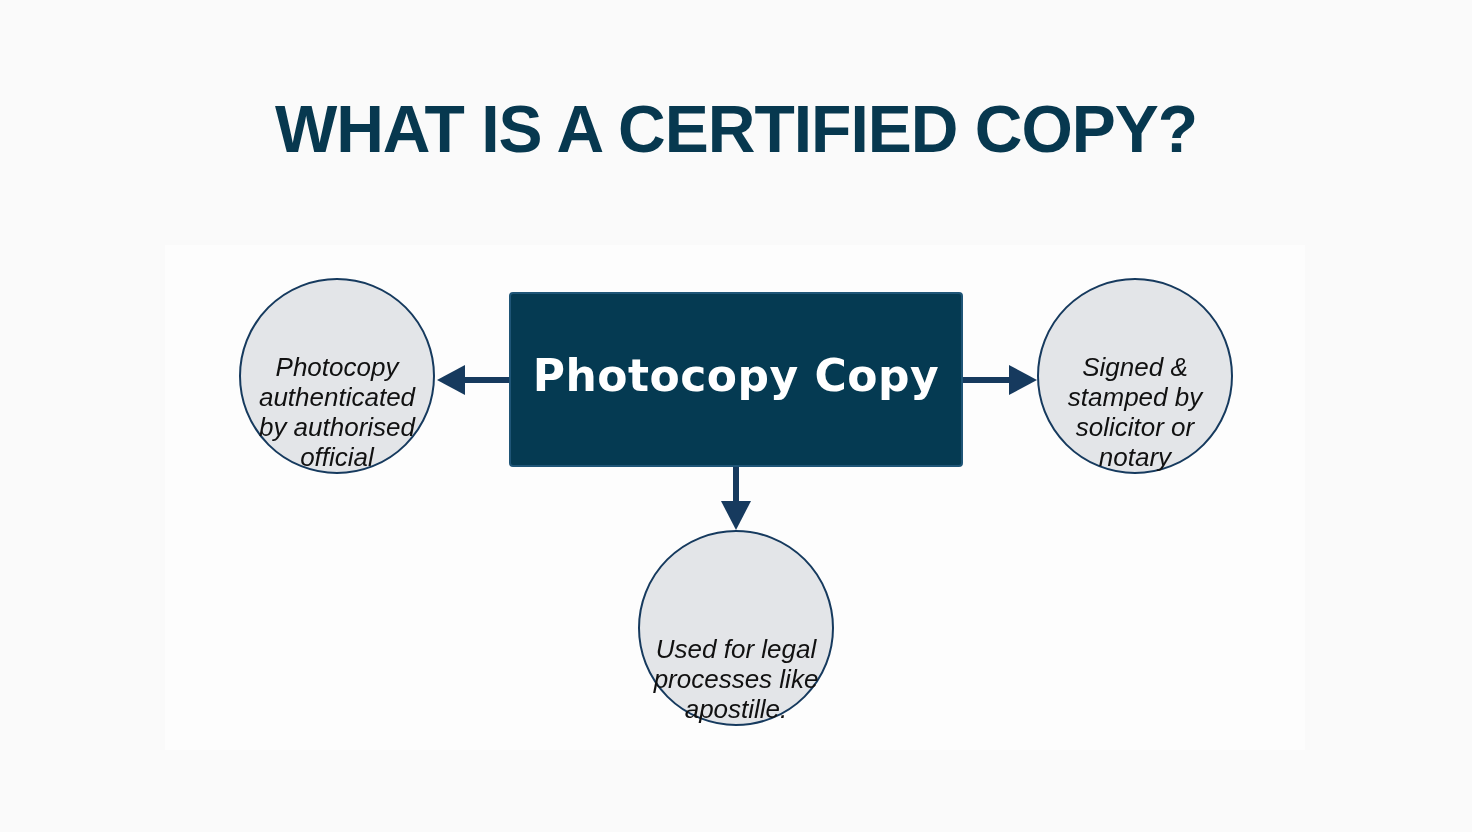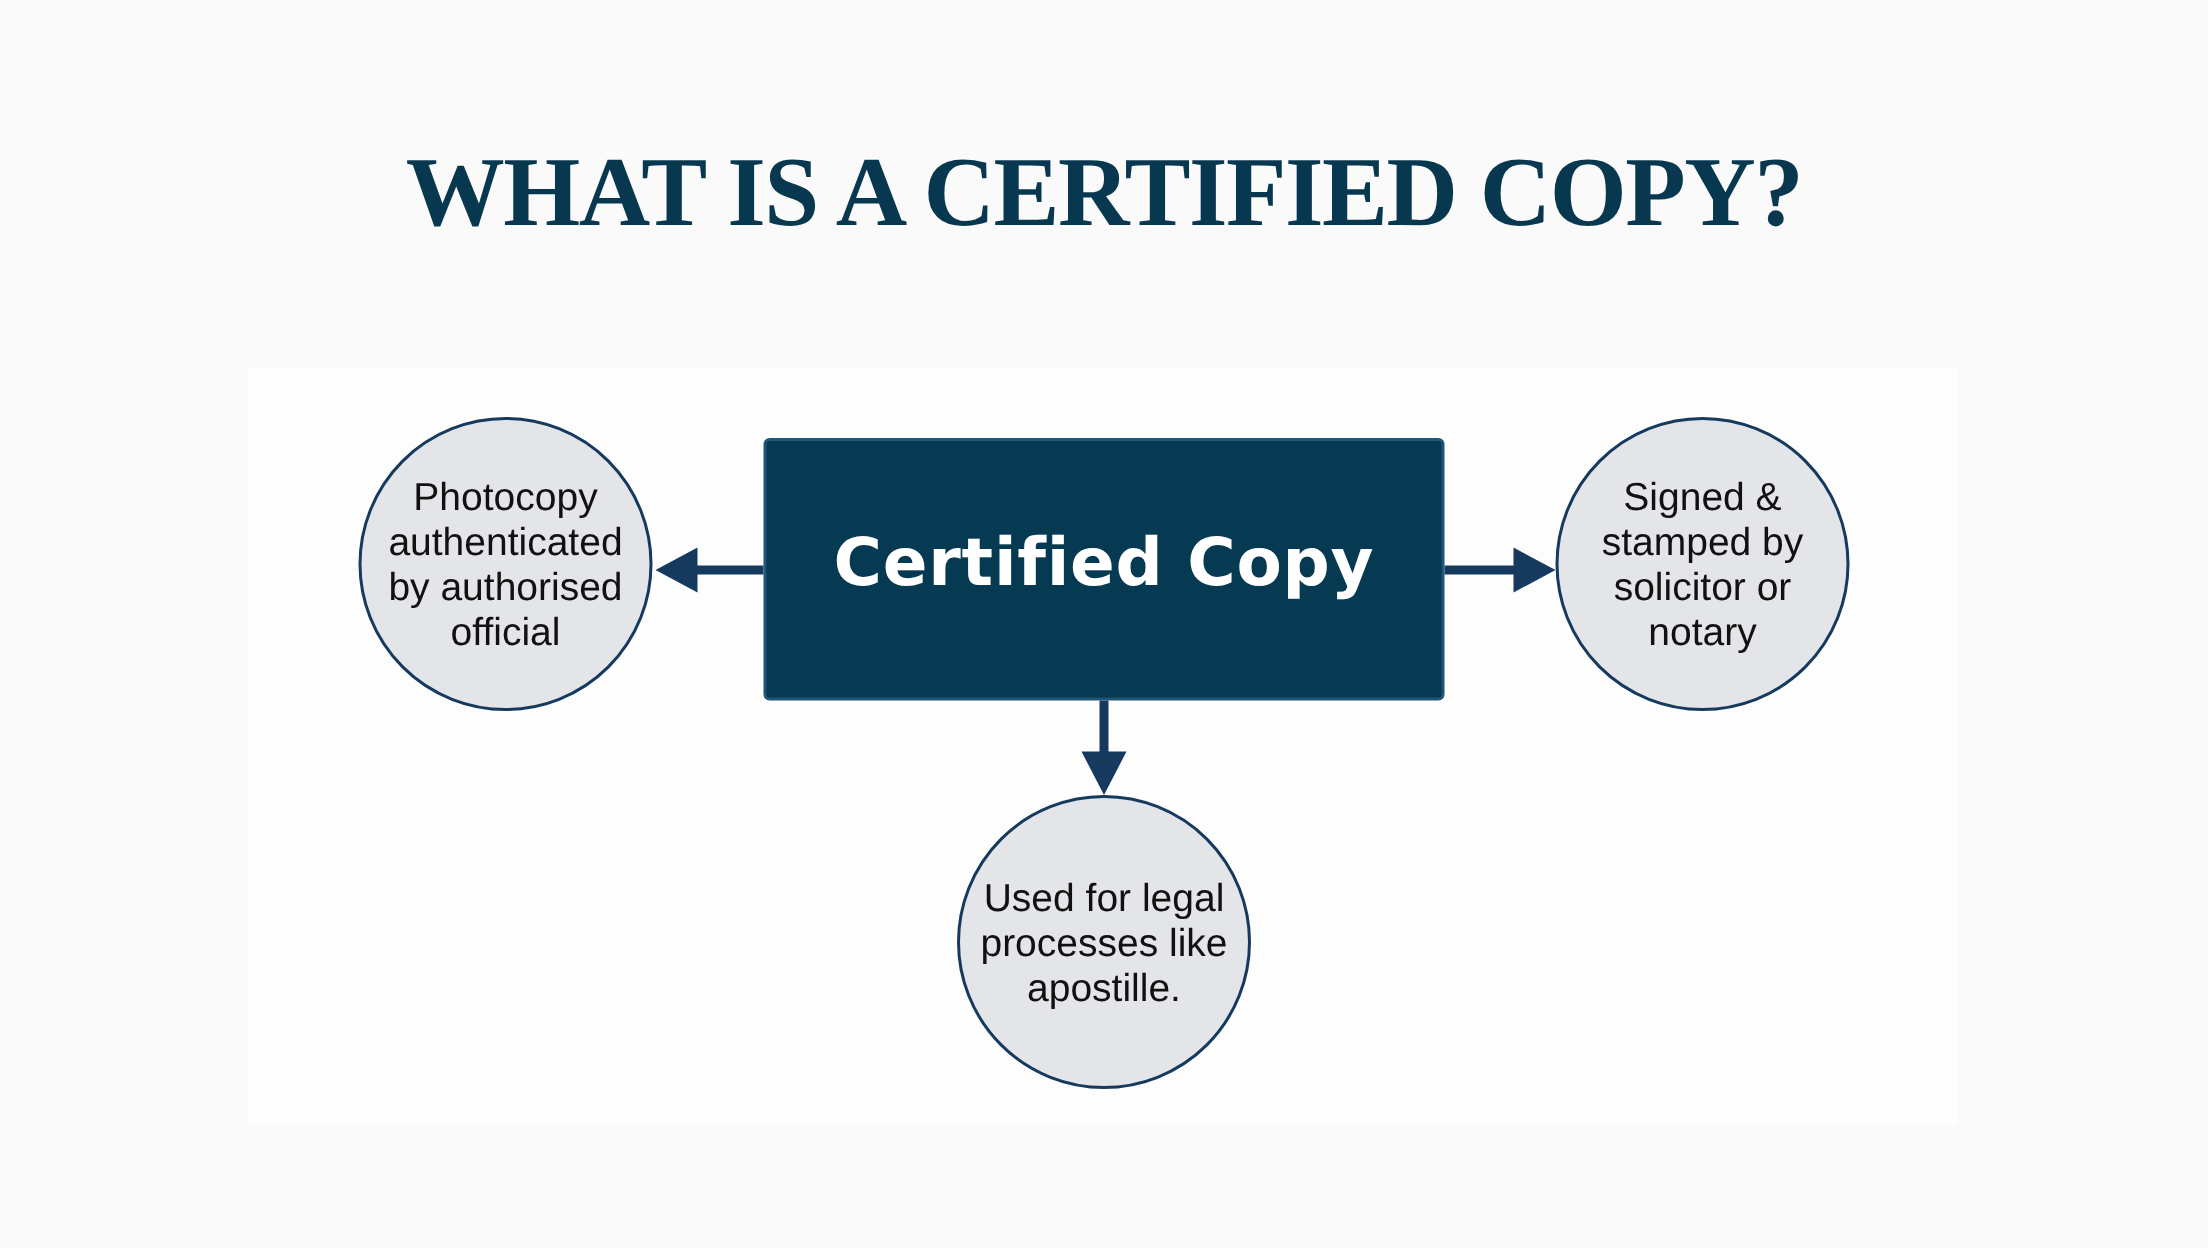--- a/index.html
+++ b/index.html
@@ -16,21 +16,21 @@
       width: 1472px;
       height: 832px;
       background: #fafafa;
     }
     .title {
       position: absolute;
       left: 0;
       top: 84px;
       width: 1472px;
       text-align: center;
-      font-family: Liberation Serif, serif;
+      font-family: Liberation Sans, sans-serif;
       font-weight: bold;
       font-size: 66px;
       letter-spacing: -1px;
       color: #07384f;
       line-height: 90px;
       margin: 0;
     }
     .panel {
       position: absolute;
       left: 165px;
@@ -63,23 +63,24 @@
     }
     .node {
       position: absolute;
       width: 196px;
       height: 196px;
       border-radius: 50%;
       background: #e3e5e8;
       border: 2.5px solid #163a5e;
       box-sizing: border-box;
       display: flex;
-      align-items: center;
+      align-items: flex-end;
       justify-content: center;
       text-align: center;
+      font-style: italic;
     }
     .node-text {
       font-family: "Liberation Sans", sans-serif;
       font-size: 26px;
       line-height: 30px;
       color: #111111;
       width: 180px;
       white-space: pre-line;
     }
     .node-left { left: 239px; top: 278px; }
@@ -115,21 +116,21 @@
       <polygon points="1037,380 1009,365 1009,395" fill="#163a5e"></polygon>
     </g>
 
     <g>
       <line x1="736" y1="467" x2="736" y2="505" stroke="#163a5e" stroke-width="6"></line>
       <polygon points="736,530 721,501 751,501" fill="#163a5e"></polygon>
     </g>
   </svg>
 
   <div class="center-box">
-    <span class="center-label">Certified Copy</span>
+    <span class="center-label">Photocopy Copy</span>
   </div>
 
   <div class="node node-left">
     <span class="node-text">Photocopy
 authenticated
 by authorised
 official</span>
   </div>
 
   <div class="node node-bottom">

